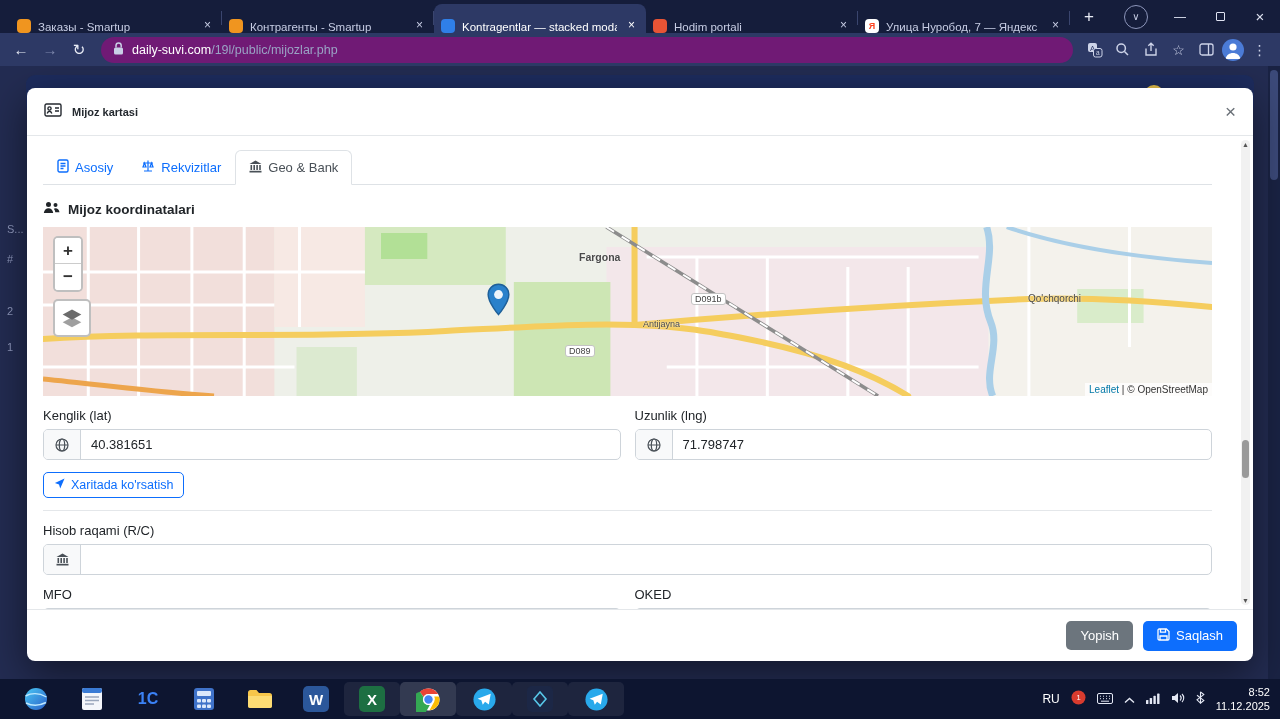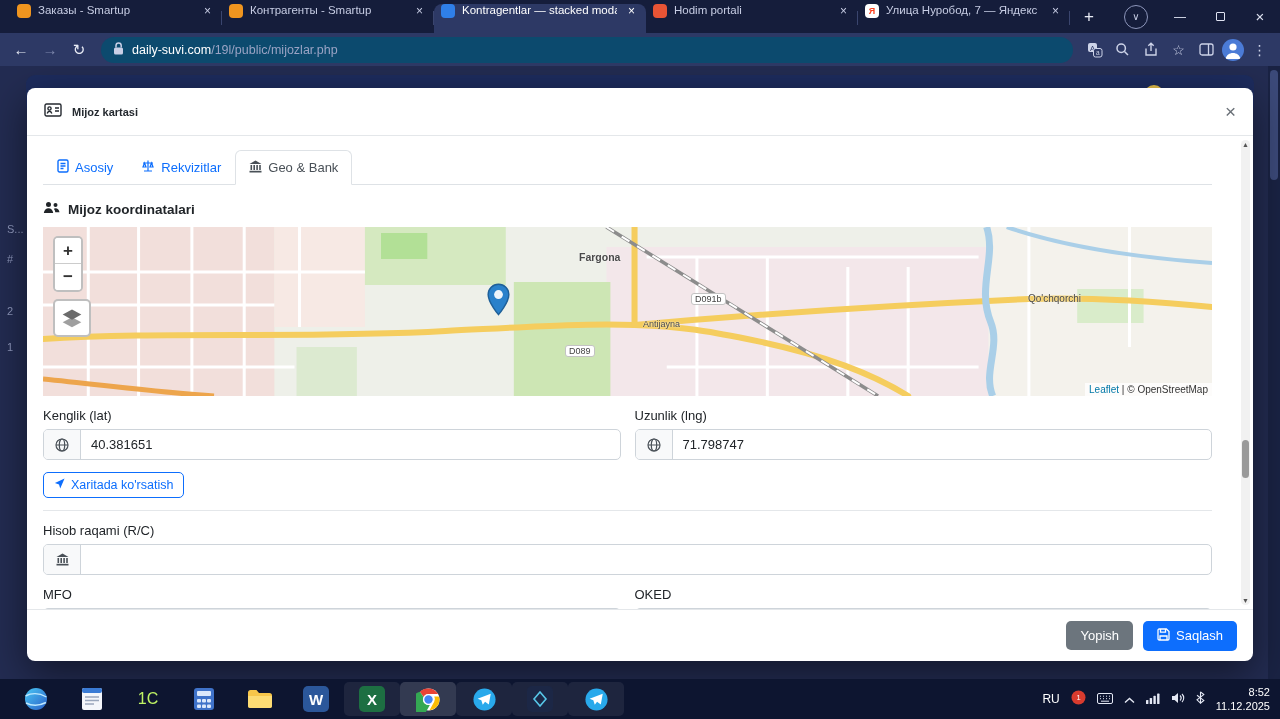--- a/index.html
+++ b/index.html
@@ -1,37 +1,37 @@
 <!DOCTYPE html>
 <html><head>
 <meta charset="utf-8">
 <style>
   *{box-sizing:border-box;margin:0;padding:0}
   html,body{width:1280px;height:719px;overflow:hidden}
   body{font-family:"Liberation Sans",sans-serif;background:#0d1530}
 
   
   .tabstrip{height:33px;background:#151d3b;display:flex;align-items:flex-end;padding-left:10px;position:relative}
-  .tab{width:212px;height:29px;display:flex;align-items:flex-start;gap:7px;padding:0 7px;color:#c7cde4;font-size:11.5px;border-radius:8px 8px 0 0;position:relative;cursor:default}
+  .tab{width:212px;height:29px;display:flex;align-items:flex-end;gap:7px;padding:0 7px;color:#c7cde4;font-size:11.5px;border-radius:8px 8px 0 0;position:relative;cursor:default}
   .tab:not(.active):after{content:"";position:absolute;right:0;top:7px;height:14px;width:1px;background:#3a456e}
   .tab.active{background:#2d3965;color:#fff}
   .favicon{width:14px;height:14px;border-radius:4px;flex:none;display:flex;align-items:center;justify-content:center;font-size:9px;font-weight:bold}
   .tab-title{white-space:nowrap;overflow:hidden;flex:1}
   .tab-close{flex:none;width:15px;height:15px;line-height:14px;text-align:center;border-radius:8px;font-size:12px}
   .newtab{width:26px;height:26px;margin:0 0 3px 6px;color:#e8ebf5;font-size:17px;line-height:25px;text-align:center;border-radius:6px}
   .tabstrip-right{position:absolute;right:0;top:0;height:33px;display:flex;align-items:center}
   .tab-search{width:24px;height:24px;border:1.5px solid #8d96bb;border-radius:50%;color:#c7cde4;font-size:10px;line-height:21px;text-align:center;margin-right:12px}
   .wctl{width:40px;height:33px;display:flex;align-items:center;justify-content:center;color:#dfe3f2;font-size:12px}
   .wctl .sq{width:9px;height:9px;border:1px solid #dfe3f2;border-radius:1px}
   .wctl.close{font-size:15px}
 
   .toolbar{height:33px;background:#2d3965;display:flex;align-items:center;padding:0 8px;gap:3px}
   .navbtn{width:26px;height:26px;border-radius:50%;color:#e8ebf5;font-size:15px;display:flex;align-items:center;justify-content:center}
   .navbtn.dim{color:#7e88ad}
-  .addressbar{flex:1;height:26px;background:#0c4a6e;border-radius:13px;display:flex;align-items:center;padding:0 12px;gap:8px;margin:8px 6px}
+  .addressbar{flex:1;height:26px;background:#701a75;border-radius:13px;display:flex;align-items:center;padding:0 12px;gap:8px;margin:8px 6px}
   .url{font-size:12.5px;color:#fff;white-space:nowrap}
   .url .path{color:#9aa3c4}
   .tbi{width:25px;height:25px;display:flex;align-items:center;justify-content:center;color:#cdd3e8;font-size:14px}
   .avatar{width:22px;height:22px;border-radius:50%;background:#4b7bd6;display:flex;align-items:center;justify-content:center;overflow:hidden}
 
   
   .page{position:relative;height:613px;background:#232c52;overflow:hidden}
   .page-band{position:absolute;left:26px;right:26px;top:9px;height:40px;background:#1d2c5e;border-radius:9px}
   .yellow-dot{position:absolute;width:20px;height:20px;border-radius:50%;background:#e6c04a;right:116px;top:19px}
   .bg-frag{position:absolute;left:7px;color:#8f98bd;font-size:11px}
@@ -429,21 +429,21 @@
       </svg>
   </div>
   <div class="tslot">
     <svg width="22" height="24" viewBox="0 0 22 24">
         <rect x="1" y="1" width="20" height="22" rx="2" fill="#f4f6fb"></rect>
         <rect x="1" y="1" width="20" height="5" rx="2" fill="#3a7bd5"></rect>
         <path d="M4 10h14M4 13.5h14M4 17h9" stroke="#9aa7bd" stroke-width="1.5"></path>
       </svg>
   </div>
   <div class="tslot">
-    <span style="color:#bef264;font-size:16px;font-weight:normal">1С</span>
+    <span style="color:#3b82f6;font-size:16px;font-weight:bold">1С</span>
   </div>
   <div class="tslot">
     <svg width="22" height="24" viewBox="0 0 22 24">
         <rect x="1" y="1" width="20" height="22" rx="3" fill="#3f72c9"></rect>
         <rect x="4" y="4" width="14" height="5" rx="1" fill="#dce8fb"></rect>
         <g fill="#dce8fb">
           <rect x="4" y="12" width="4" height="3.4" rx="1"></rect>
           <rect x="9" y="12" width="4" height="3.4" rx="1"></rect>
           <rect x="14" y="12" width="4" height="3.4" rx="1"></rect>
           <rect x="4" y="17.5" width="4" height="3.4" rx="1"></rect>

